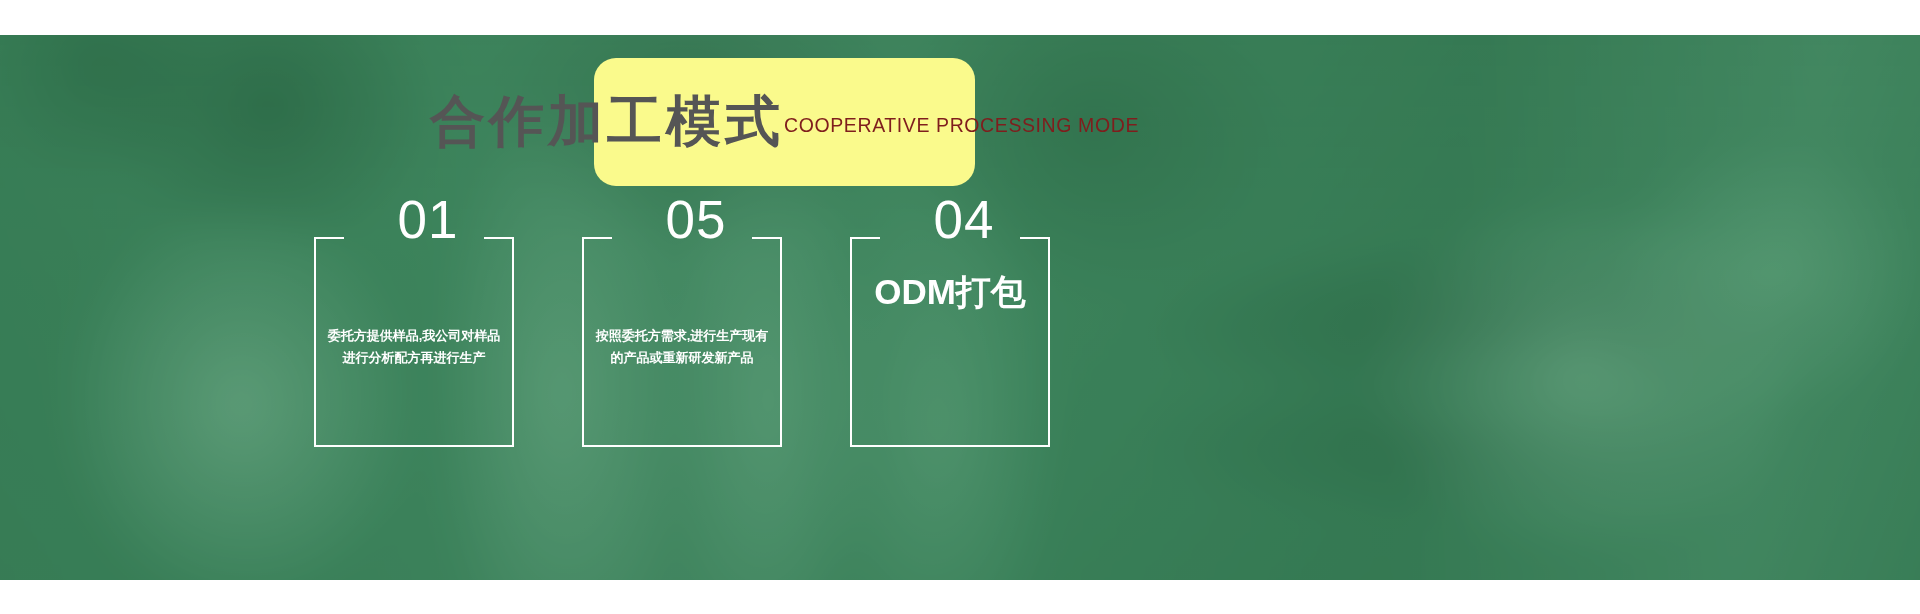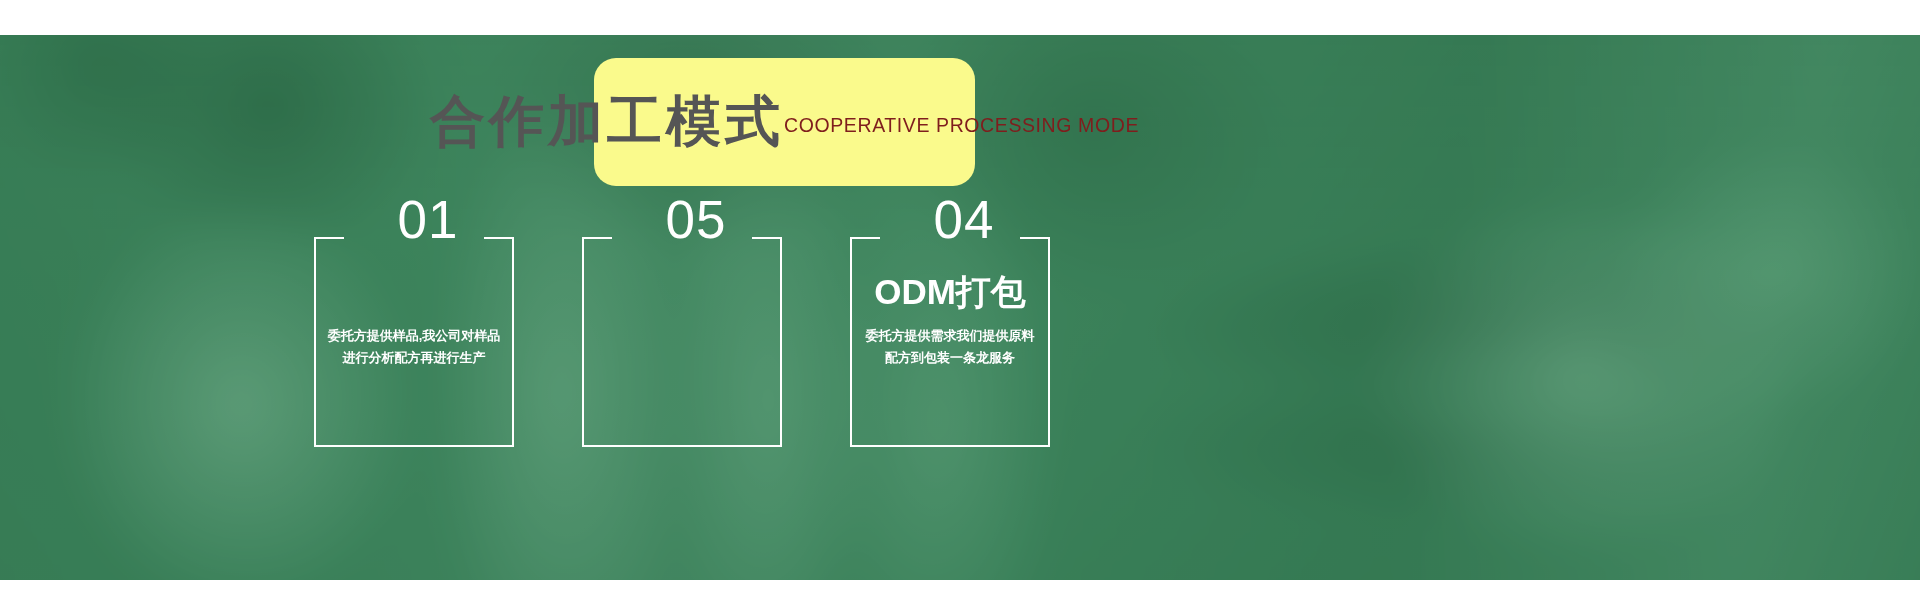--- a/index.html
+++ b/index.html
@@ -139,26 +139,26 @@
       <div class="card-desc">委托方提供样品,我公司对样品进行分析配方再进行生产</div>
     </div>
 
 
     <div class="card c3">
       <div class="frame">
         <span class="stub stub-l"></span>
         <span class="stub stub-r"></span>
       </div>
       <div class="card-num">05</div>
+      <div class="card-desc">按照委托方需求,进行生产现有的产品或重新研发新产品</div>
     </div>
 
     <div class="card c4">
       <div class="frame">
         <span class="stub stub-l"></span>
         <span class="stub stub-r"></span>
       </div>
       <div class="card-num">04</div>
       <div class="card-title">ODM打包</div>
-      <div class="card-desc">委托方提供需求我们提供原料配方到包装一条龙服务</div>
     </div>
 
   </div>
 </div>
 
 </body></html>

